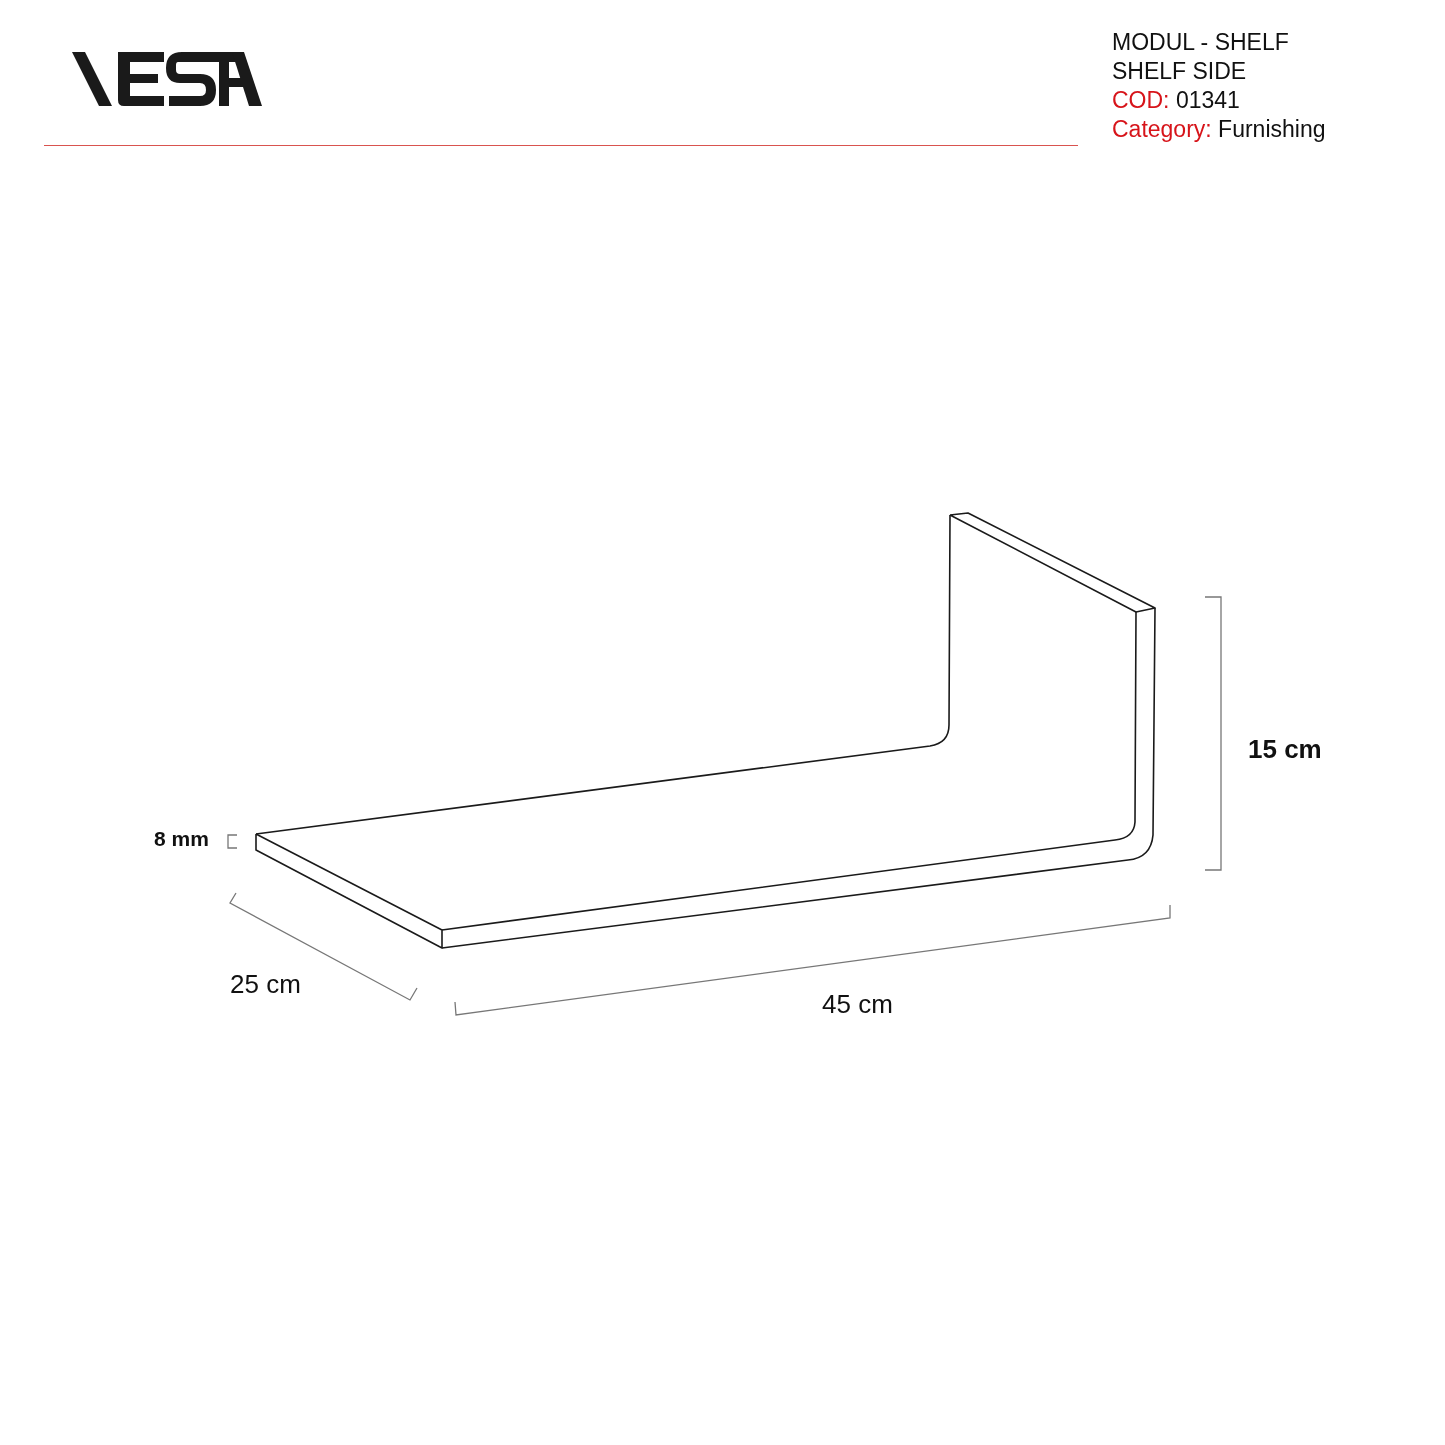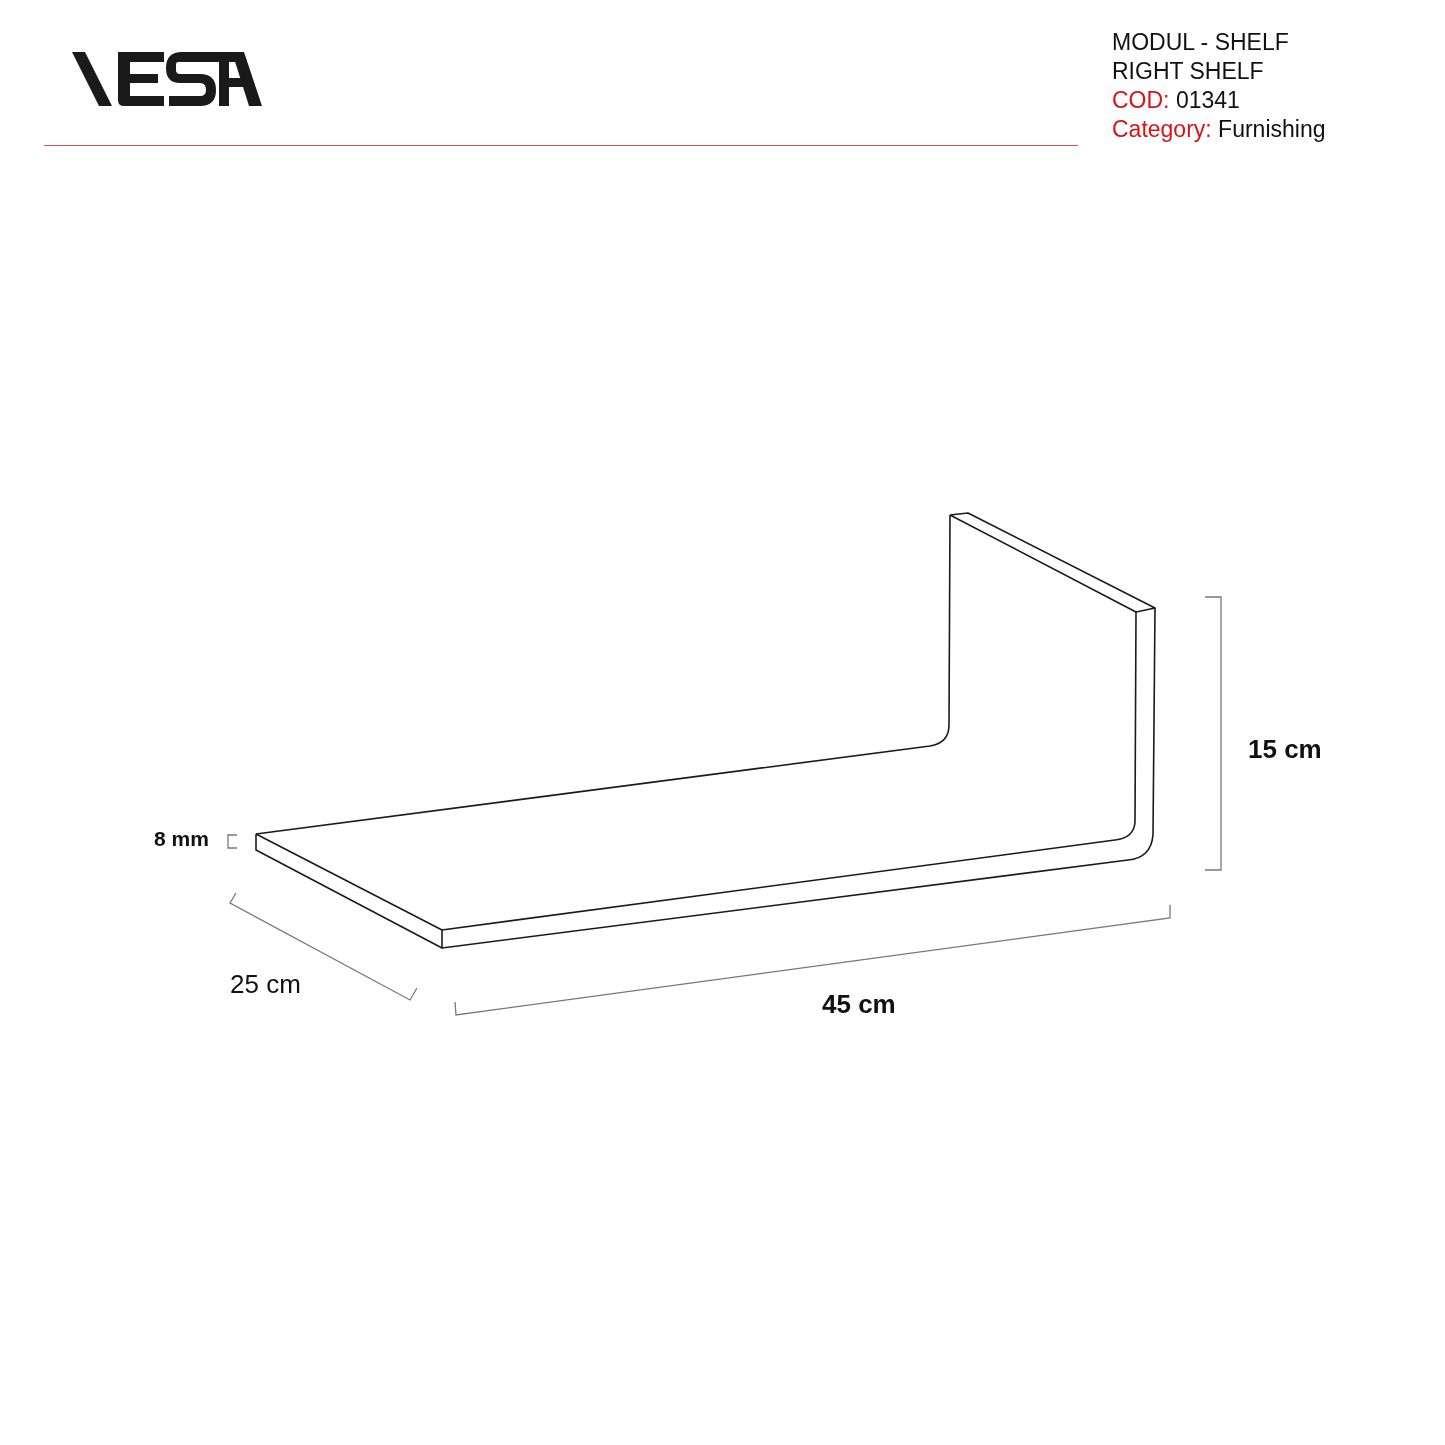--- a/index.html
+++ b/index.html
@@ -29,21 +29,21 @@
   <path d="M140,2 H165 V12 H157 V56 H147 V12 H140 Z" fill="#1a1a1a"></path>
 
   <polygon points="160,2 172,2 190,56 177,56" fill="#1a1a1a"></polygon>
   <rect x="155" y="28" width="22" height="9" fill="#1a1a1a"></rect>
 </svg>
 
 <div class="rule"></div>
 
 <div class="info">
   <div class="line">MODUL - SHELF</div>
-  <div class="line">RIGHT SHELF</div>
+  <div class="line">SHELF SIDE</div>
   <div class="line"><span class="red">COD:</span> <span>01341</span></div>
   <div class="line"><span class="red">Category:</span> <span>Furnishing</span></div>
 </div>
 
 <svg class="drawing" viewBox="0 0 1445 1445" xmlns="http://www.w3.org/2000/svg">
   <g fill="none" stroke="#1a1a1a" stroke-width="1.6" stroke-linejoin="round">
 
     <polyline points="256,834 256,850 442,948 442,930 256,834"></polyline>
 
     <path d="M256,834 L930,746 Q949,743 949,725 L950,515"></path>
@@ -61,14 +61,14 @@
     <polyline points="236,893 230,903 410,1000 417,988"></polyline>
 
     <polyline points="455,1002 456,1015 1170,918 1170,905"></polyline>
 
     <polyline points="1205,597 1221,597 1221,870 1205,870"></polyline>
   </g>
 </svg>
 
 <div class="dim-label dim-small" style="left:154px; top:827px;font-weight:bold;">8 mm</div>
 <div class="dim-label" style="left:230px; top:969px;">25 cm</div>
-<div class="dim-label" style="left:822px; top:989px;font-weight:bold;">45 cm</div>
+<div class="dim-label" style="left:822px; top:989px;">45 cm</div>
 <div class="dim-label" style="left:1248px; top:734px;font-weight:bold;">15 cm</div>
 
 </body></html>

